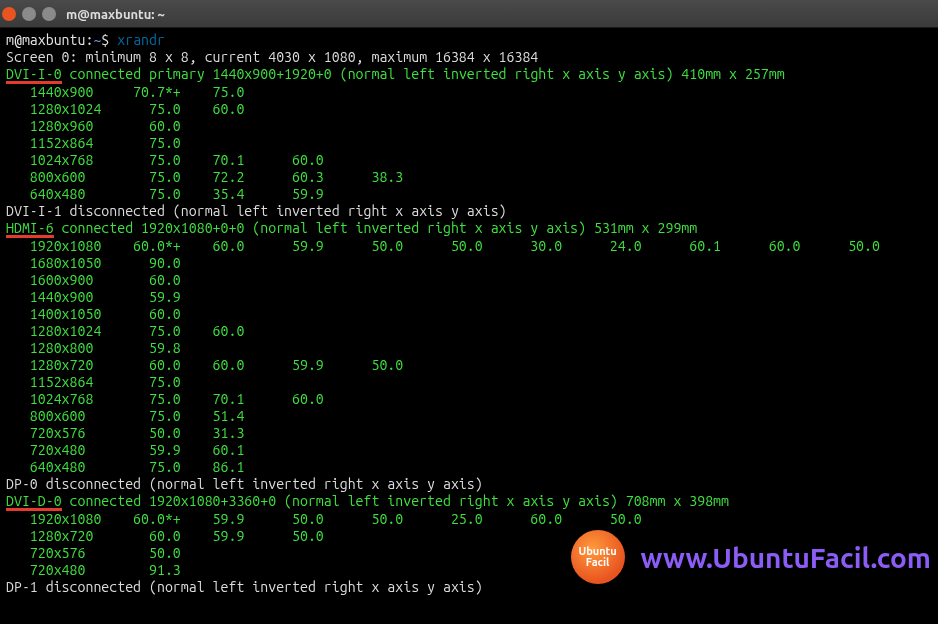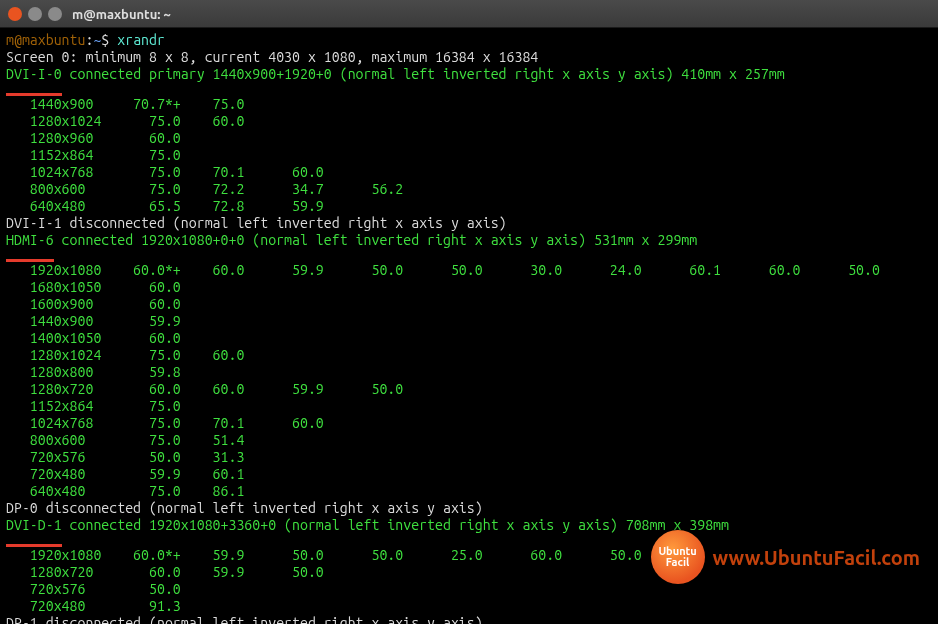--- a/index.html
+++ b/index.html
@@ -9,21 +9,21 @@
     background: #2d2d2d;
     width: 938px;
     height: 624px;
     overflow: hidden;
   }
   .titlebar {
     background: linear-gradient(#4a4a4a, #3a3a3a);
     height: 28px;
     display: flex;
     align-items: center;
-    padding: 0 8px;
+    padding: 0 2px;
     border-bottom: 1px solid #1a1a1a;
   }
   .win-buttons { display: flex; gap: 6px; margin-right: 10px; }
   .win-btn {
     width: 14px; height: 14px; border-radius: 50%;
     display: inline-block;
   }
   .win-close { background: #e95420; }
   .win-min { background: #8a8a8a; }
   .win-max { background: #8a8a8a; }
@@ -38,52 +38,52 @@
     color: #ccc;
     padding: 4px 6px;
     height: calc(624px - 28px);
     line-height: 17px;
     white-space: pre;
     font-size: 14.2px;
     letter-spacing: 0;
     overflow: hidden;
     position: relative;
   }
-  .p-user { color: #a16207; }
+  .p-user { color: #e5e5e5; }
   .p-path { color: #6fa8ff; }
-  .cmd { color: #5eead4; }
+  .cmd { color: #0369a1; }
   .white { color: #dcdcdc; }
   .green { color: #3fe03f; }
   .underline-red {
     border-bottom: 3px solid #e53b2c;
-    padding-bottom: 12px;
+    padding-bottom: 0;
     display: inline-block;
     line-height: 14px;
   }
   .watermark {
     position: absolute;
-    right: 18px;
+    right: 7px;
     bottom: 40px;
     display: flex;
     align-items: center;
-    gap: 8px;
+    gap: 16px;
     z-index: 5;
   }
   .wm-logo {
     width: 54px; height: 54px; border-radius: 50%;
     background: radial-gradient(circle at 40% 35%, #ff9a3c, #e95420 70%);
     display: flex; align-items: center; justify-content: center;
     color: #fff; font-family: "Ubuntu", sans-serif; font-size: 11px;
     font-weight: bold; text-align: center; line-height: 11px;
     box-shadow: 0 0 6px rgba(0,0,0,0.6);
   }
   .wm-text {
-    color: #c2410c;
+    color: #8b5cf6;
     font-family: "Ubuntu", "DejaVu Sans", sans-serif;
-    font-size: 20px;
+    font-size: 28px;
     font-weight: bold;
   }
 </style>
 </head>
 <body>
 
 <div class="titlebar">
   <div class="win-buttons">
     <span class="win-btn win-close"></span>
     <span class="win-btn win-min"></span>
@@ -93,40 +93,40 @@
 </div>
 
 <div class="terminal" id="term"><span class="p-user">m@maxbuntu</span><span class="white">:</span><span class="p-path">~</span><span class="white">$ </span><span class="cmd">xrandr</span>
 <span class="white">Screen 0: minimum 8 x 8, current 4030 x 1080, maximum 16384 x 16384</span>
 <span class="green"><span class="underline-red">DVI-I-0</span> connected primary 1440x900+1920+0 (normal left inverted right x axis y axis) 410mm x 257mm</span>
 <span class="green">   1440x900     70.7*+    75.0      </span>
 <span class="green">   1280x1024      75.0    60.0      </span>
 <span class="green">   1280x960       60.0    </span>
 <span class="green">   1152x864       75.0    </span>
 <span class="green">   1024x768       75.0    70.1      60.0      </span>
-<span class="green">   800x600        75.0    72.2      34.7      56.2      </span>
-<span class="green">   640x480        65.5    72.8      59.9      </span>
+<span class="green">   800x600        75.0    72.2      60.3      38.3      </span>
+<span class="green">   640x480        75.0    35.4      59.9      </span>
 <span class="white">DVI-I-1 disconnected (normal left inverted right x axis y axis)</span>
 <span class="green"><span class="underline-red">HDMI-6</span> connected 1920x1080+0+0 (normal left inverted right x axis y axis) 531mm x 299mm</span>
 <span class="green">   1920x1080    60.0*+    60.0      59.9      50.0      50.0      30.0      24.0      60.1      60.0      50.0      </span>
-<span class="green">   1680x1050      60.0    </span>
+<span class="green">   1680x1050      90.0    </span>
 <span class="green">   1600x900       60.0    </span>
 <span class="green">   1440x900       59.9    </span>
 <span class="green">   1400x1050      60.0    </span>
 <span class="green">   1280x1024      75.0    60.0      </span>
 <span class="green">   1280x800       59.8    </span>
 <span class="green">   1280x720       60.0    60.0      59.9      50.0      </span>
 <span class="green">   1152x864       75.0    </span>
 <span class="green">   1024x768       75.0    70.1      60.0      </span>
 <span class="green">   800x600        75.0    51.4      </span>
 <span class="green">   720x576        50.0    31.3      </span>
 <span class="green">   720x480        59.9    60.1      </span>
 <span class="green">   640x480        75.0    86.1      </span>
 <span class="white">DP-0 disconnected (normal left inverted right x axis y axis)</span>
-<span class="green"><span class="underline-red">DVI-D-1</span> connected 1920x1080+3360+0 (normal left inverted right x axis y axis) 708mm x 398mm</span>
+<span class="green"><span class="underline-red">DVI-D-0</span> connected 1920x1080+3360+0 (normal left inverted right x axis y axis) 708mm x 398mm</span>
 <span class="green">   1920x1080    60.0*+    59.9      50.0      50.0      25.0      60.0      50.0      </span>
 <span class="green">   1280x720       60.0    59.9      50.0      </span>
 <span class="green">   720x576        50.0    </span>
 <span class="green">   720x480        91.3    </span>
 <span class="white">DP-1 disconnected (normal left inverted right x axis y axis)</span>
 
   <div class="watermark">
     <div class="wm-logo">Ubuntu
 Facil</div>
     <div class="wm-text">www.UbuntuFacil.com</div>

